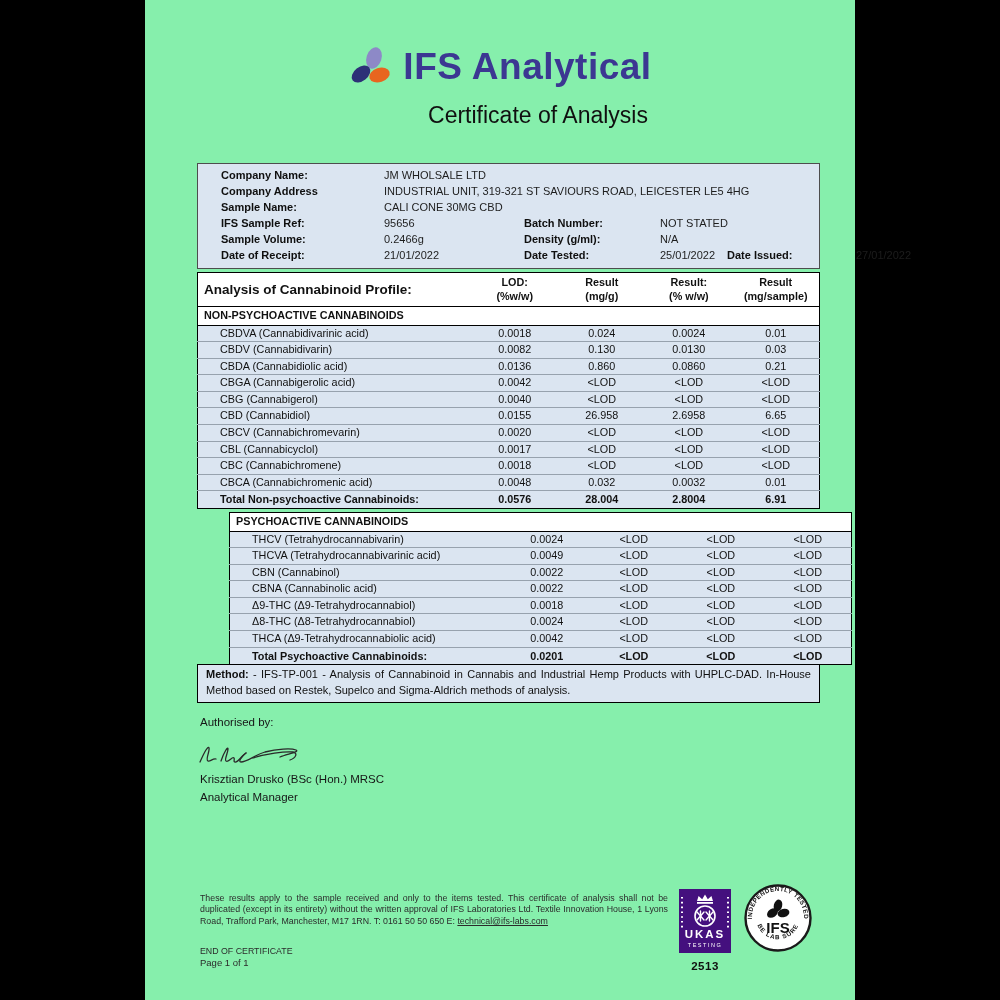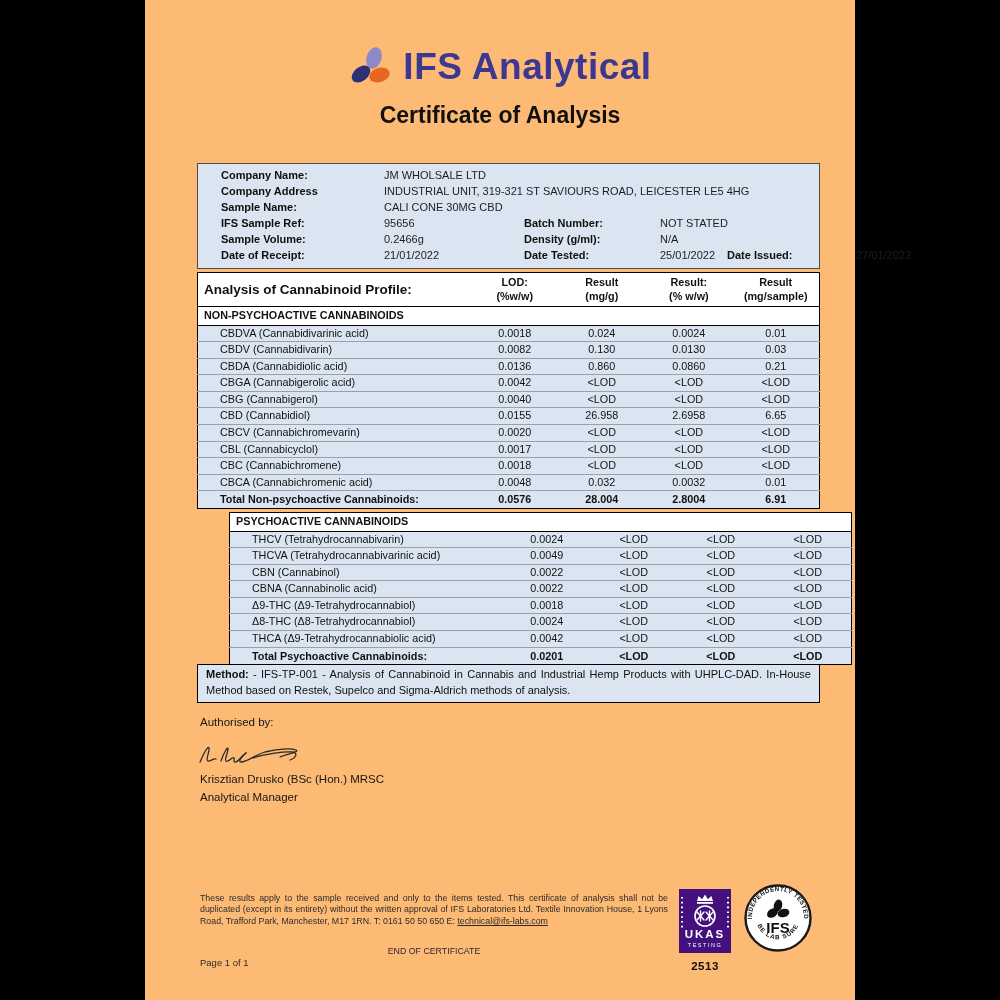--- a/index.html
+++ b/index.html
@@ -1,23 +1,23 @@
 <!DOCTYPE html>
 <html><head>
 <meta charset="utf-8">
 <style>
   html,body{margin:0;padding:0;background:#000;}
   body{width:1000px;height:1000px;overflow:hidden;font-family:"Liberation Sans",sans-serif;}
   .stage{position:relative;width:1000px;height:1000px;background:#000;}
-  .page{position:absolute;left:145px;top:0;width:710px;height:1000px;background:#fdba74;color:#161616;}
+  .page{position:absolute;left:145px;top:0;width:710px;height:1000px;background:#86efac;color:#161616;}
 
   
   .brand{position:absolute;top:44px;left:0;width:100%;display:flex;align-items:center;justify-content:center;gap:9px;}
   .brand-text{font-size:37px;font-weight:bold;color:#3c3792;letter-spacing:.5px;}
-  .doc-title{position:absolute;top:102px;left:0;width:100%;text-align:center;font-size:23px;font-weight:700;color:#101010;}
+  .doc-title{position:absolute;top:102px;left:0;width:100%;text-align:center;font-size:23px;font-weight:400;color:#101010;padding-left:38px;}
 
   
   .info-box{position:absolute;top:163px;left:52px;width:623px;box-sizing:border-box;background:#dbe5f1;border:1.5px solid #4d4d4d;padding:3px 17px 4px;font-size:11px;}
   .info-row{display:flex;line-height:16.1px;padding:0 6px;white-space:nowrap;}
   .ilabel{font-weight:bold;color:#0f0f0f;}
   .ival{font-weight:normal;color:#1d1d1d;margin-left:36px;}
   .c1{width:127px;flex:none;} .c2{width:140px;flex:none;} .c2w{flex:1;}
   .c3{width:100px;flex:none;} .c4{width:67px;flex:none;} .c5{width:93px;flex:none;} .c6{flex:1;}
 
   
@@ -37,21 +37,21 @@
   .method .mlabel{font-weight:bold;}
 
   
   .auth-label{position:absolute;top:716px;left:55px;font-size:11.5px;color:#161616;}
   .signature{position:absolute;top:732px;left:50px;}
   .auth-name{position:absolute;top:771px;left:55px;font-size:11.5px;line-height:17.5px;color:#161616;}
 
   
   .disclaimer{position:absolute;top:893px;left:55px;width:468px;font-size:8.8px;line-height:11.4px;text-align:justify;color:#2b2b2b;}
   .disclaimer a{color:#2b2b2b;text-decoration:underline;}
-  .end-cert{position:absolute;top:946px;left:55px;width:468px;text-align:center;font-size:8.8px;color:#2b2b2b;}
+  .end-cert{position:absolute;top:946px;left:55px;width:468px;text-align:left;font-size:8.8px;color:#2b2b2b;}
   .page-num{position:absolute;top:957px;left:55px;font-size:9.5px;color:#2b2b2b;}
   .ukas{position:absolute;top:889px;left:534px;width:52px;text-align:center;}
   .ukas-num{font-size:11.5px;font-weight:bold;color:#101010;margin-top:3px;letter-spacing:.5px;}
   .ifs-stamp{position:absolute;top:883px;left:598px;}
 </style>
 </head>
 <body>
 
 <div class="stage">
   <div class="page">

